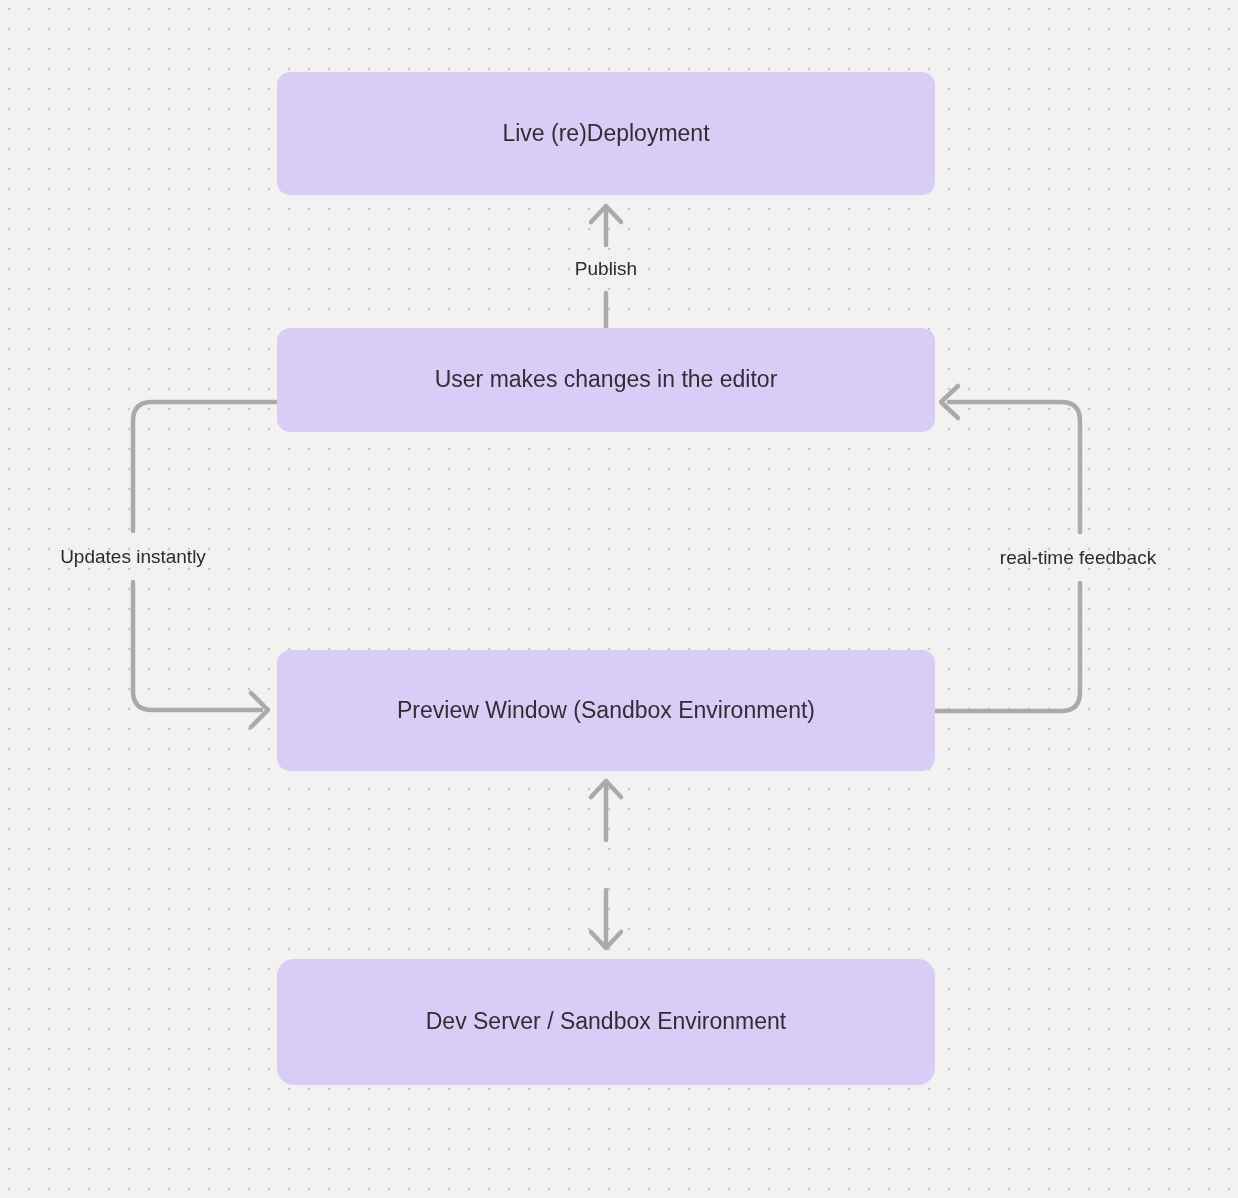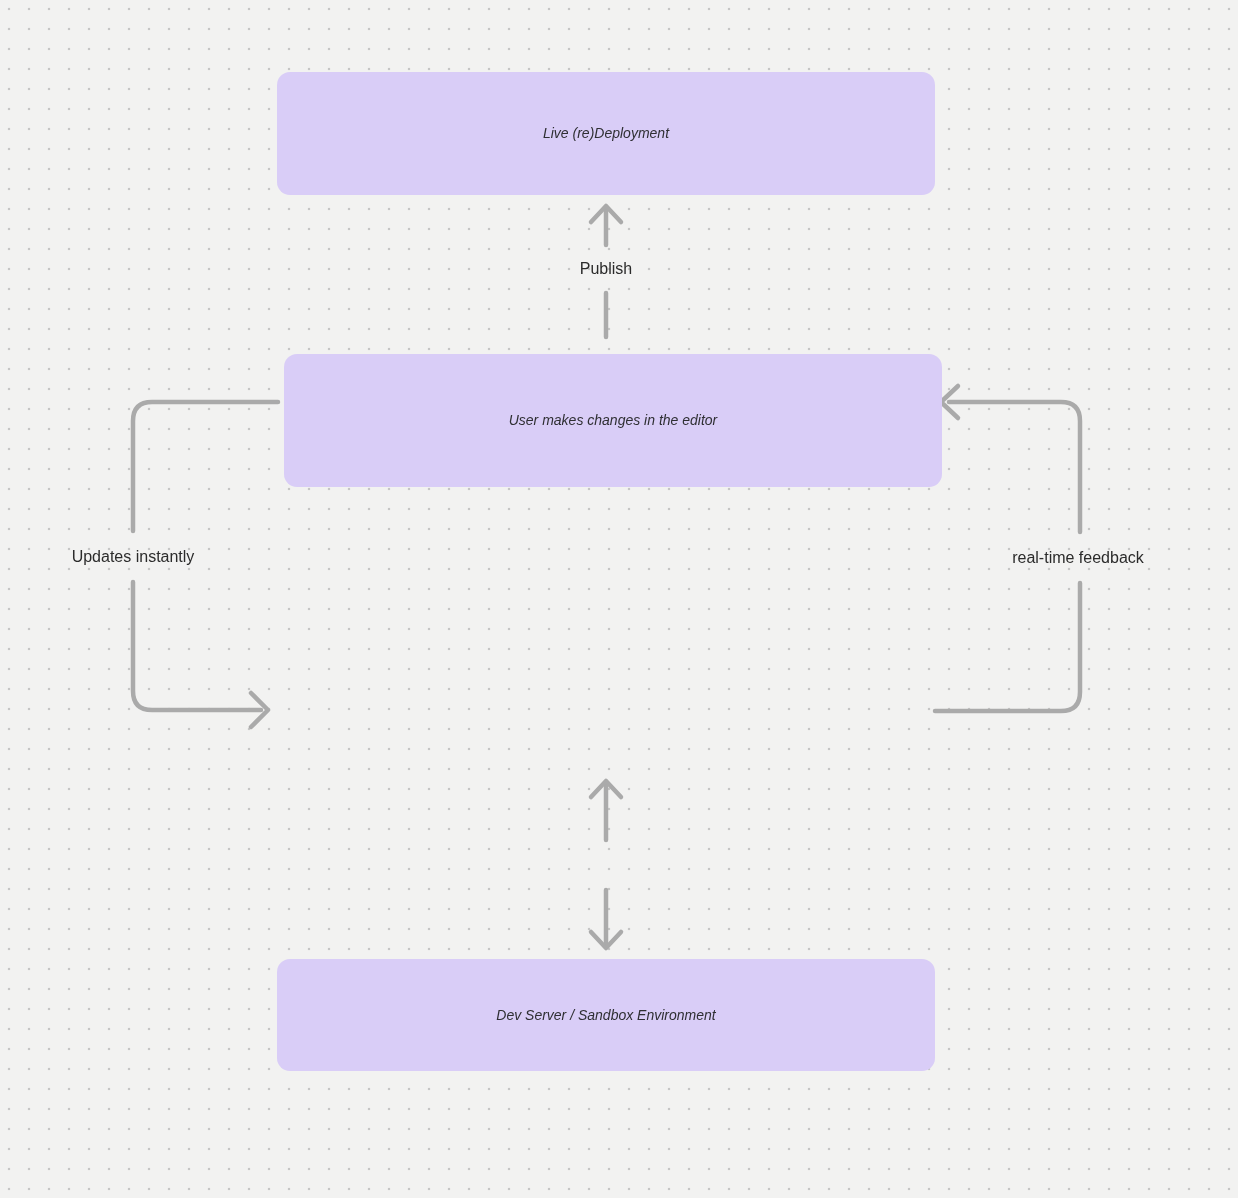--- a/index.html
+++ b/index.html
@@ -43,33 +43,32 @@
     width: 658px;
     background: var(--node-fill);
     border-radius: 13px;
     display: flex;
     align-items: center;
     justify-content: center;
     text-align: center;
   }
   .node-label {
     color: var(--node-text);
-    font-size: 14px;
+    font-size: 23px;
     line-height: 1.3;
-    font-style: italic;
   }
   .node-1 { top: 72px;  height: 123px; }
-  .node-2 { top: 354px; height: 133px; margin-left: 7px; }
+  .node-2 { top: 328px; height: 104px; }
   .node-3 { top: 650px; height: 121px; }
-  .node-4 { top: 959px; height: 112px; }
+  .node-4 { top: 959px; height: 126px; border-radius: 17px; }
   .edge-label {
     position: absolute;
     transform: translate(-50%, -50%);
     color: var(--label-text);
-    font-size: 16px;
+    font-size: 19px;
     white-space: nowrap;
   }
   .label-publish  { left: 606px;  top: 269px; }
   .label-updates  { left: 133px;  top: 557px; text-align: right; }
   .label-feedback { left: 1078px; top: 558px; }
   .label-spunup   { left: 606px;  top: 866px; }
 </style>
 </head>
 <body>
 
@@ -104,20 +103,23 @@
   </svg>
 
   <div class="node node-1">
     <span class="node-label">Live (re)Deployment</span>
   </div>
 
   <div class="node node-2">
     <span class="node-label">User makes changes in the editor</span>
   </div>
 
+  <div class="node node-3">
+    <span class="node-label">Preview Window (Sandbox Environment)</span>
+  </div>
 
   <div class="node node-4">
     <span class="node-label">Dev Server / Sandbox Environment</span>
   </div>
 
   <div class="edge-label label-publish">Publish</div>
 
   <div class="edge-label label-updates">Updates instantly</div>
 
   <div class="edge-label label-feedback">real-time feedback</div>

